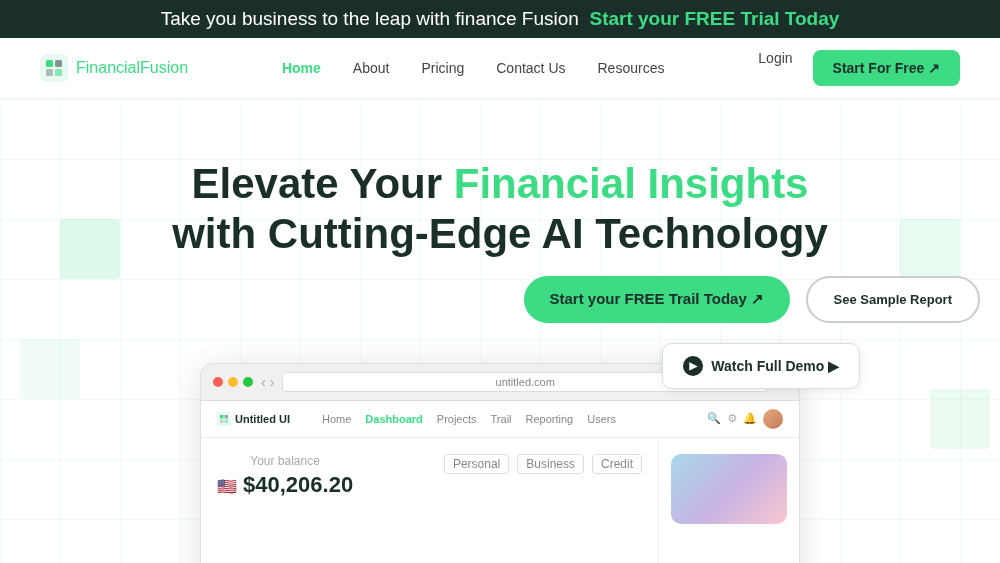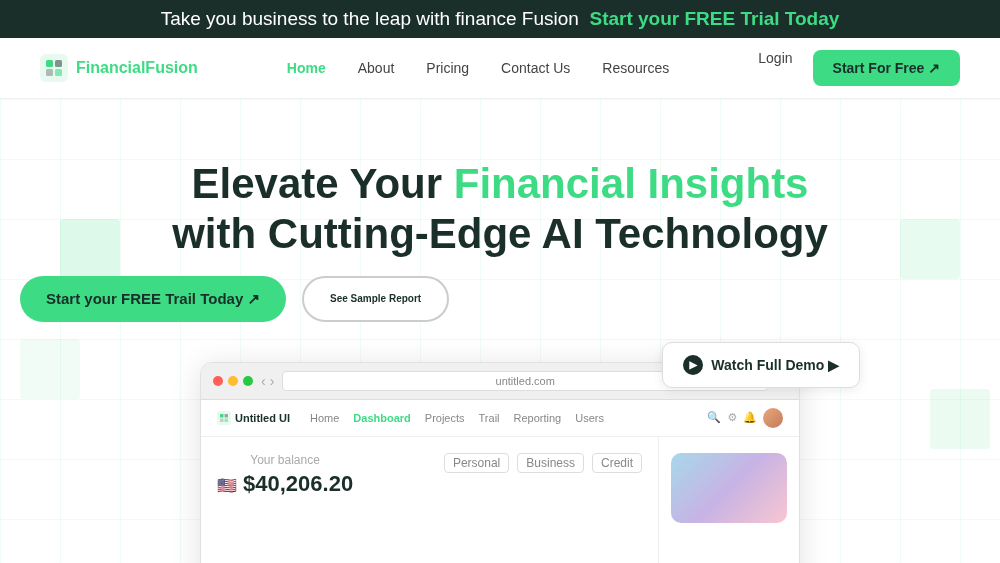--- a/index.html
+++ b/index.html
@@ -31,21 +31,21 @@
       display: flex;
       align-items: center;
       gap: 8px;
     }
     .logo-icon {
       width: 28px;
       height: 28px;
     }
     .logo-text {
       font-size: 16px;
-      font-weight: 700;
+      font-weight: 400;
       color: #1a2e2a;
       text-align: right;
     }
     .logo-text span { color: #3ddc84; }
     .nav-links {
       display: flex;
       gap: 32px;
       list-style: none;
     }
     .nav-links li a {
@@ -138,21 +138,21 @@
     .hero h1 .green { color: #3ddc84; }
     .hero p {
       font-size: 15px;
       color: #666;
       max-width: 420px;
       margin: 0 auto 32px;
       line-height: 1.6;
     }
     .hero-btns {
       display: flex;
-      justify-content: flex-start;
+      justify-content: flex-end;
       gap: 16px;
       margin-bottom: 40px;
     }
     .btn-primary {
       background: #3ddc84;
       color: #1a2e2a;
       border: none;
       padding: 14px 26px;
       border-radius: 30px;
       font-size: 15px;
@@ -161,21 +161,21 @@
       display: flex;
       align-items: center;
       gap: 8px;
     }
     .btn-secondary {
       background: #fff;
       color: #1a2e2a;
       border: 2px solid #ccc;
       padding: 14px 26px;
       border-radius: 30px;
-      font-size: 10px;
+      font-size: 13px;
       font-weight: 600;
       cursor: pointer;
     }
 
     
     .demo-wrapper {
       position: relative;
       max-width: 600px;
       margin: 0 auto;
     }
@@ -252,21 +252,21 @@
       text-align: center;
       border: 1px solid #ddd;
     }
 
     
     .app-bar {
       background: #fff;
       padding: 8px 16px;
       display: flex;
       align-items: center;
-      gap: 20px;
+      gap: 32px;
       border-bottom: 1px solid #eee;
     }
     .app-logo-small {
       display: flex;
       align-items: center;
       gap: 4px;
       font-size: 11px;
       font-weight: 700;
       color: #1a2e2a;
     }

